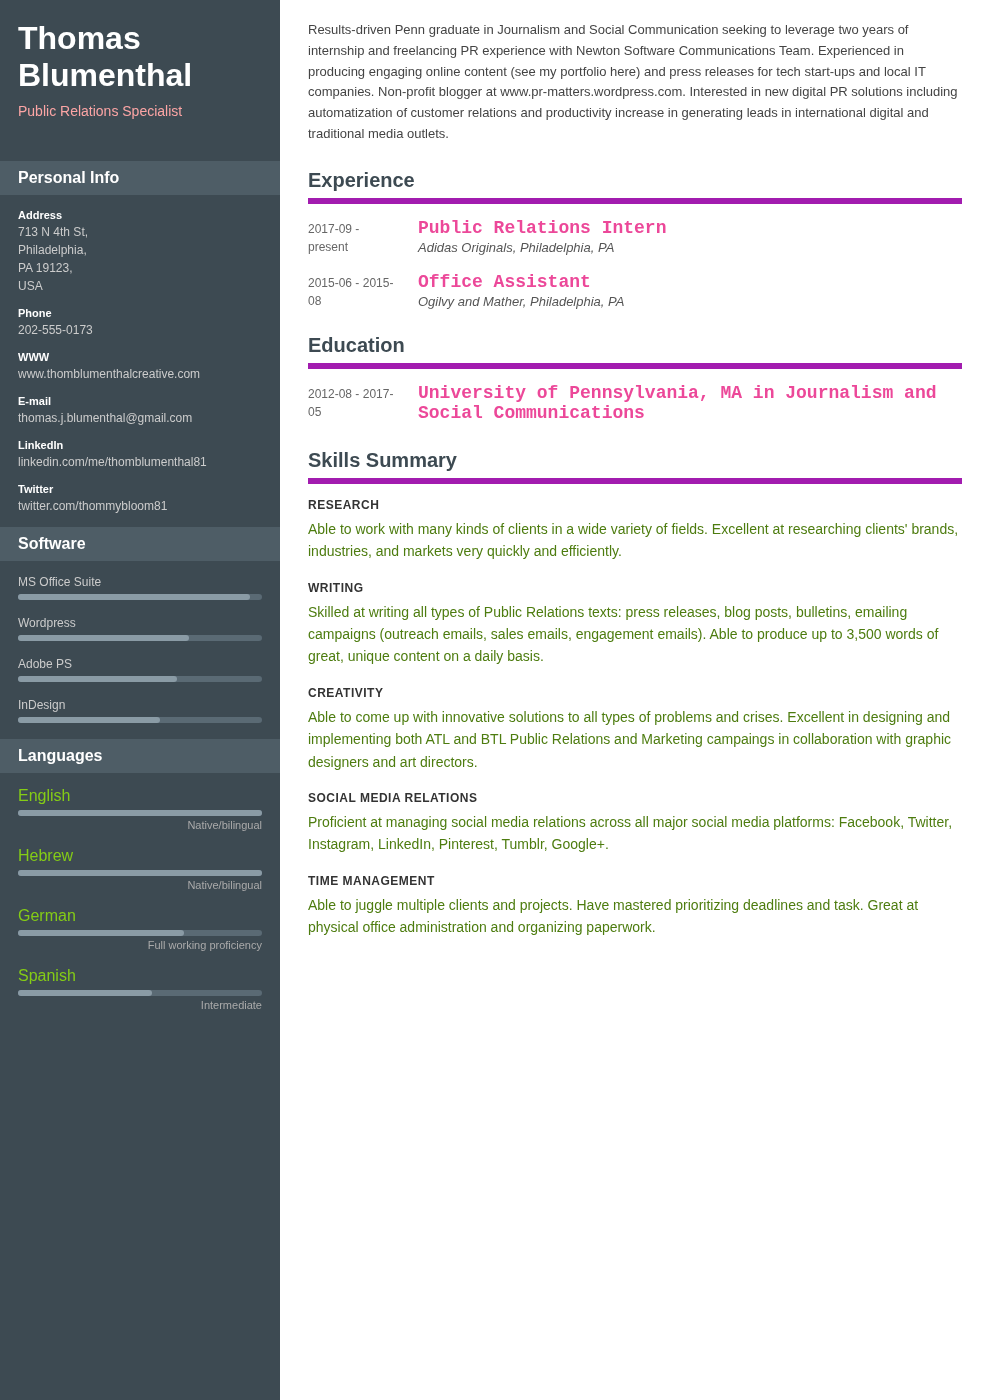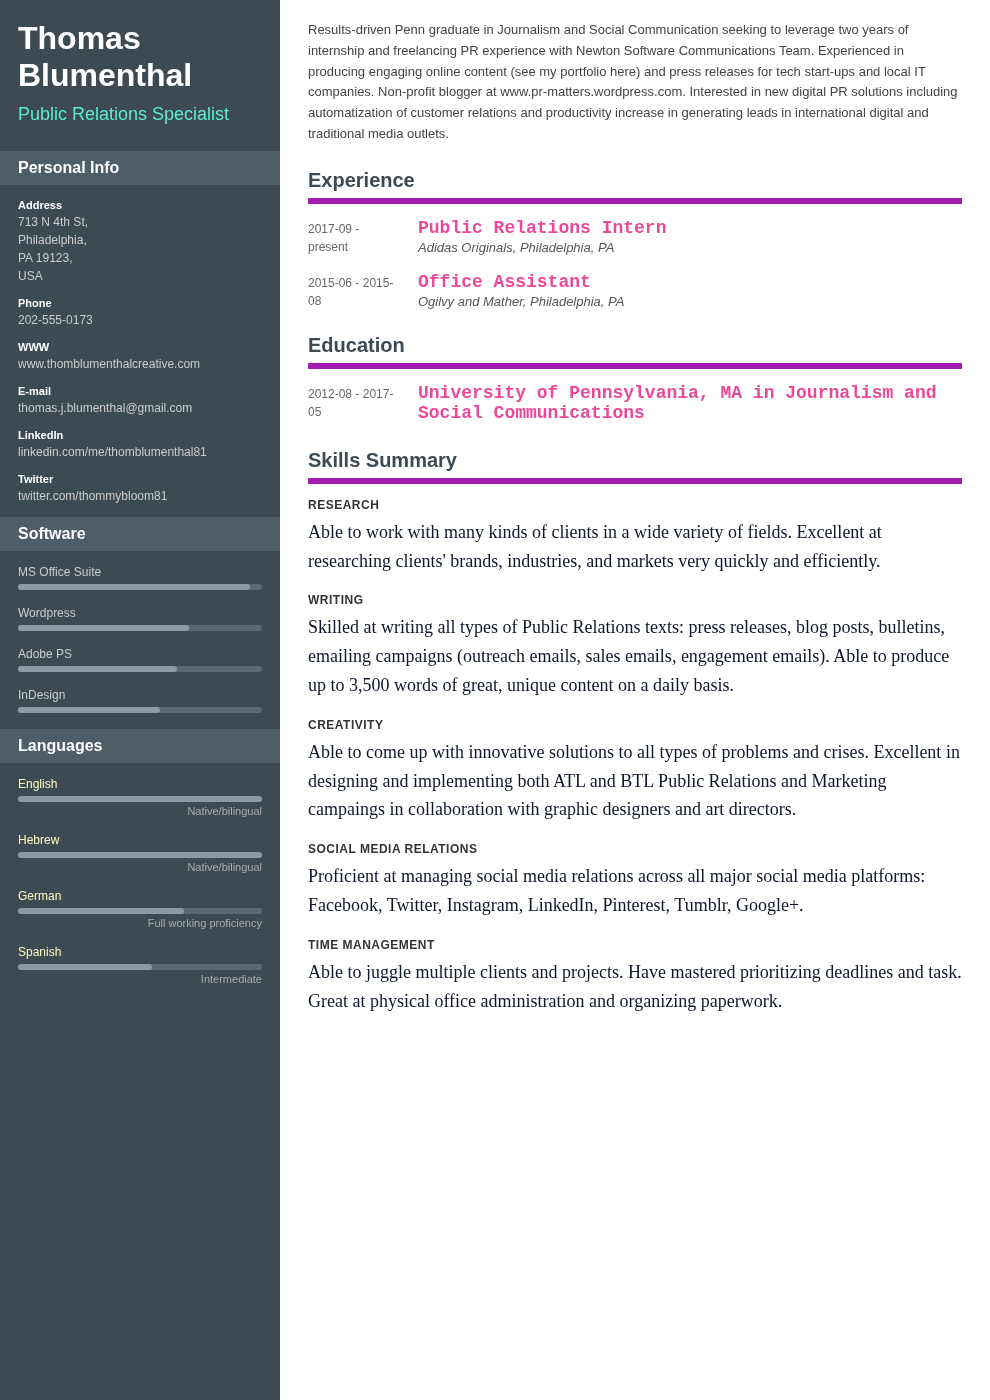--- a/index.html
+++ b/index.html
@@ -25,23 +25,23 @@
 
     .sidebar-name {
       font-size: 32px;
       font-weight: bold;
       line-height: 1.15;
       margin-bottom: 8px;
       color: #fff;
     }
 
     .sidebar-title {
-      font-size: 18px;
-      color: #5eead4;
-      margin-bottom: 24px;
+      font-size: 14px;
+      color: #fca5a5;
+      margin-bottom: 40px;
       line-height: 1.4;
     }
 
     .sidebar-section-title {
       font-size: 16px;
       font-weight: bold;
       color: #fff;
       background: #4e5d66;
       margin: 0 -18px;
       padding: 8px 18px;
@@ -91,22 +91,22 @@
       position: absolute;
       left: 0; top: 0;
     }
 
     
     .lang-item {
       margin-bottom: 16px;
     }
 
     .lang-name {
-      font-size: 12px;
-      color: #fef9c3;
+      font-size: 16px;
+      color: #84cc16;
       margin-bottom: 5px;
     }
 
     .lang-bar-bg {
       background: #5a6a74;
       height: 6px;
       border-radius: 3px;
       position: relative;
       width: 100%;
       margin-bottom: 3px;
@@ -192,24 +192,23 @@
 
     .skill-summary-label {
       font-size: 12px;
       font-weight: bold;
       color: #333;
       margin-bottom: 6px;
       letter-spacing: 0.5px;
     }
 
     .skill-summary-desc {
-      font-size: 18px;
-      color: #0f172a;
+      font-size: 14px;
+      color: #4d7c0f;
       line-height: 1.6;
-      font-family: Liberation Serif, serif;
     }
   </style>
 </head>
 <body>
 
 <aside class="sidebar">
   <div class="sidebar-name">Thomas Blumenthal</div>
   <div class="sidebar-title">Public Relations Specialist</div>
 
   <div class="sidebar-section-title">Personal Info</div>

